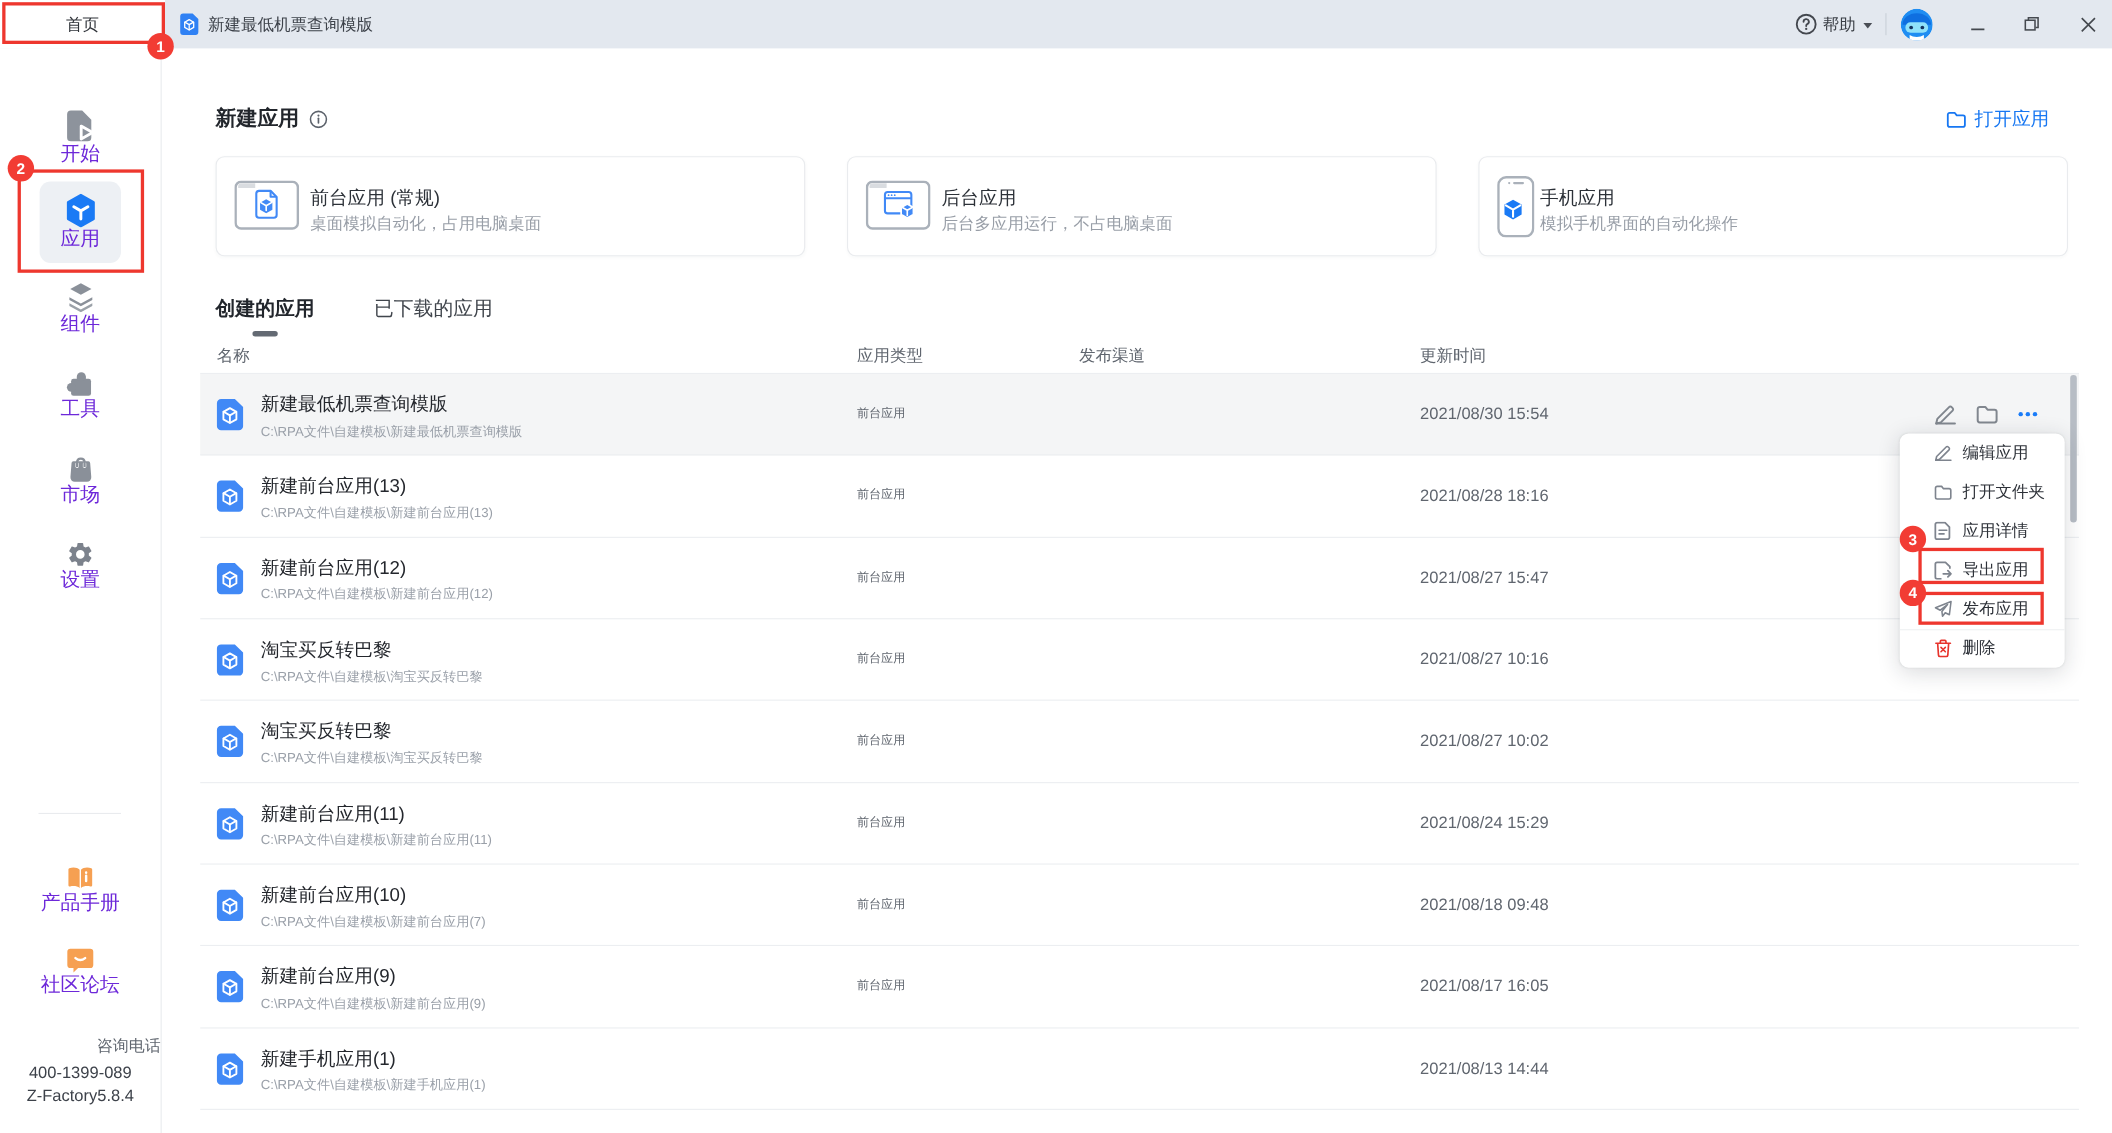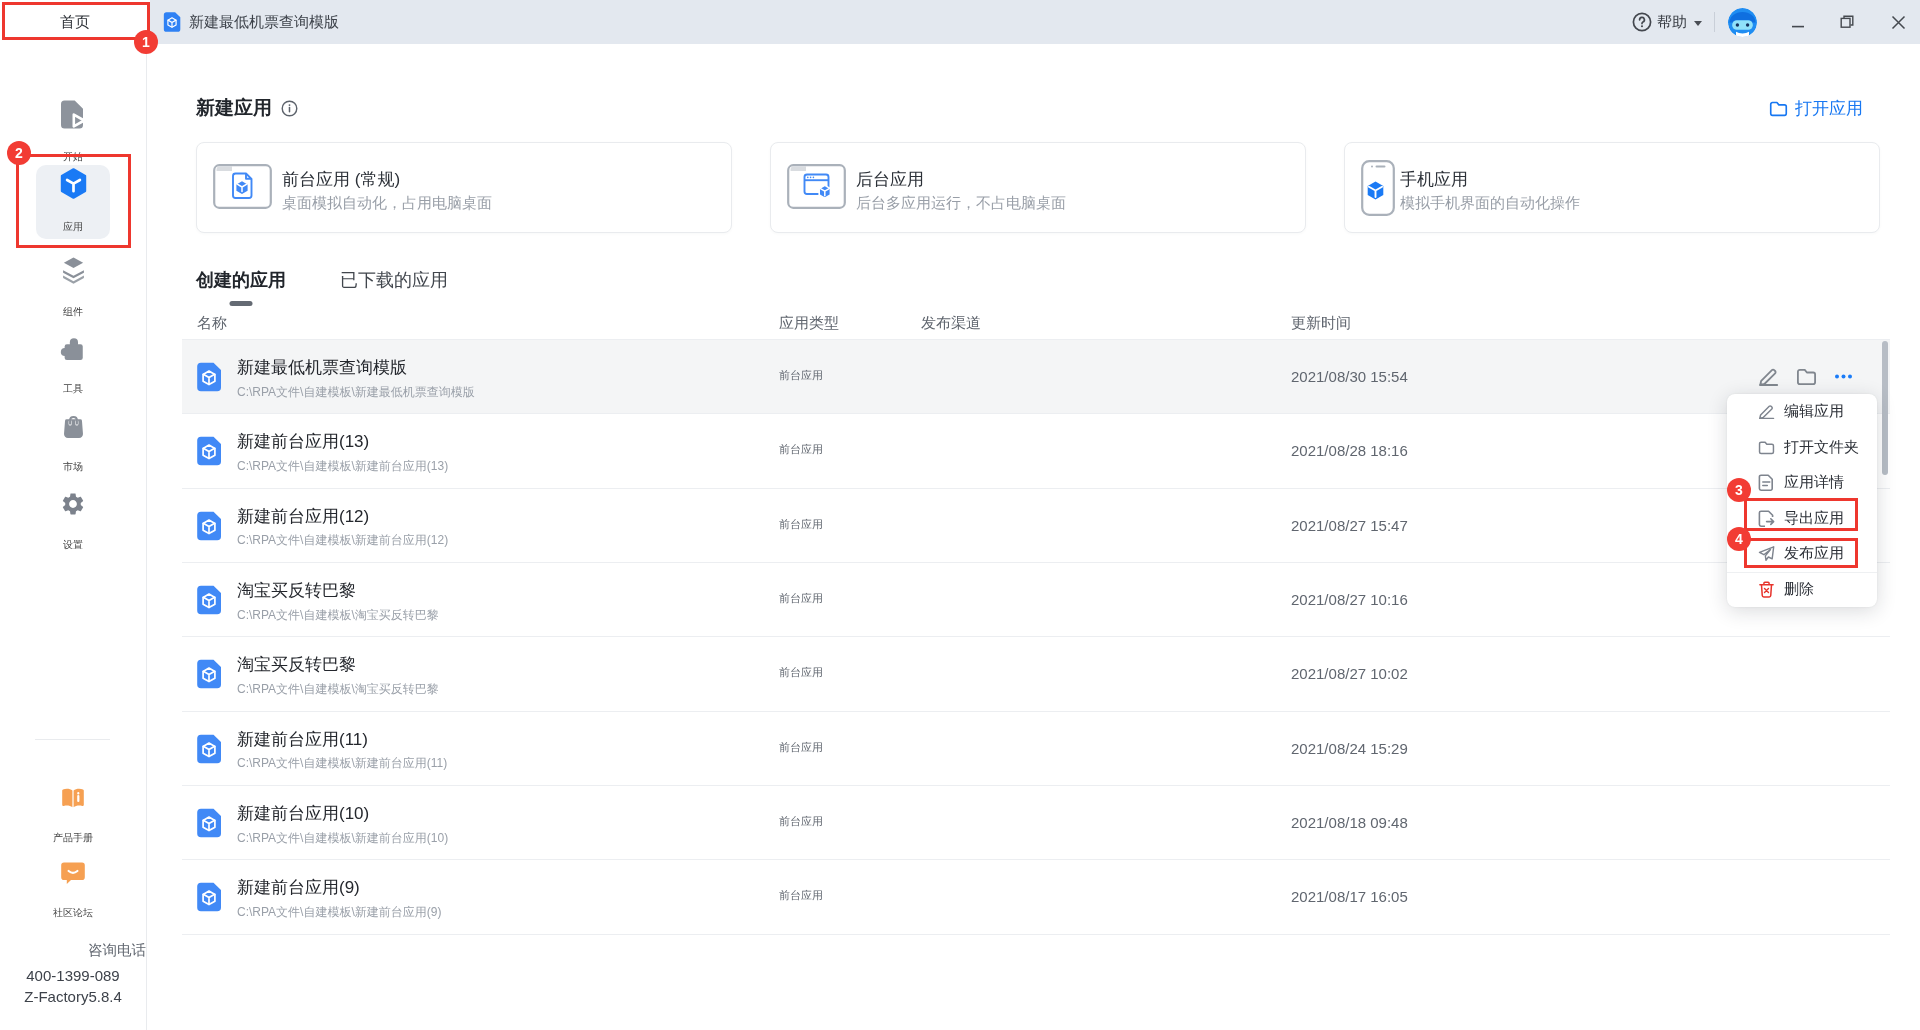--- a/index.html
+++ b/index.html
@@ -33,21 +33,21 @@
   .avatar { width:29px; height:29px; border-radius:50%; overflow:hidden; display:block; }
   .winbtn { display:flex; align-items:center; justify-content:center; }
   .btn-min { width:36px; height:44px; margin-left:23px; }
   .btn-max { width:61px; height:44px; }
   .btn-close { width:43px; height:44px; }
 
   
   .sidebar { position:absolute; left:0; top:44px; width:147px; height:986px; background:#fff; border-right:1px solid #e9ebee; }
   .side-item { position:absolute; left:0; width:146px; display:flex; flex-direction:column; align-items:center; cursor:pointer; }
   .side-item .s-ic { width:27px; height:29px; display:block; }
-  .side-item .s-label { font-size:10px; color:#404040; margin-top:20px; line-height:15px; }
+  .side-item .s-label { font-size:18px; color:#6d28d9; margin-top:3px; line-height:15px; }
   .si-start  { top:56px; }
   .si-apps   { top:121px; left:36px; width:74px; height:74px; background:#edf0f4; border-radius:10px; justify-content:center; padding-bottom:3px; }
   .si-apps .s-ic { width:29px; height:31px; }
   .si-comp   { top:211px; }
   .si-tools  { top:289px; }
   .si-market { top:367px; }
   .si-set    { top:445px; }
   .side-divider { position:absolute; left:35px; top:695px; width:75px; height:1px; background:#e9ebee; }
   .si-manual { top:742px; }
   .si-forum  { top:817px; }
@@ -77,21 +77,21 @@
   .tabs { position:absolute; left:196px; top:268px; display:flex; gap:54px; }
   .tab { font-size:18px; color:#41464d; cursor:pointer; position:relative; padding-bottom:14px; }
   .tab.active { font-weight:700; color:#22262c; }
   .tab.active .tab-underline { content:""; position:absolute; left:50%; transform:translateX(-50%); bottom:0; width:23px; height:5px; border-radius:2.5px; background:#646a73; }
 
   
   .table-head { position:absolute; left:182px; top:310px; width:1708px; height:30px; border-bottom:1px solid #eceef1; font-size:15px; color:#5f656e; }
   .th { position:absolute; top:4px; }
   .th-name { left:15px; }
   .th-type { left:597px;text-align:right; }
-  .th-channel { left:739px;text-align:right; }
+  .th-channel { left:799px;text-align:right; }
   .th-time { left:1109px; }
   .table-body { position:absolute; left:182px; top:340px; width:1708px; }
   .row { position:relative; width:1708px; height:74.35px; border-bottom:1px solid #eceef1; }
   .row.hl { background:#f4f5f6; }
   .row .r-ic { position:absolute; left:14px; top:22px; width:26px; height:30px; }
   .row .r-name { position:absolute; left:55px; top:16px; font-size:17px; font-weight:500; color:#24272d; }
   .row .r-path { position:absolute; left:55px; top:43.5px; font-size:12px; color:#9aa0a9; }
   .row .r-type { position:absolute; left:597px; top:28px; font-size:11px; color:#60666f; }
   .row .r-channel { position:absolute; left:767px; top:28px; font-size:15px; color:#60666f; }
   .row .r-time { position:absolute; left:1109px; top:28px; font-size:15px; color:#60666f; }
@@ -520,39 +520,50 @@
       <div class="r-channel"></div>
       <div class="r-time">2021/08/24 15:29</div>
 
     </div>
 
     <div class="row">
       <svg class="r-ic" style="color:#4189f6">
         <use href="#i-filecube"></use>
       </svg>
       <div class="r-name">新建前台应用(10)</div>
-      <div class="r-path">C:\RPA文件\自建模板\新建前台应用(10)</div>
+      <div class="r-path">C:\RPA文件\自建模板\新建前台应用(7)</div>
       <div class="r-type">前台应用</div>
       <div class="r-channel"></div>
       <div class="r-time">2021/08/18 09:48</div>
 
     </div>
 
     <div class="row">
       <svg class="r-ic" style="color:#4189f6">
         <use href="#i-filecube"></use>
       </svg>
       <div class="r-name">新建前台应用(9)</div>
       <div class="r-path">C:\RPA文件\自建模板\新建前台应用(9)</div>
       <div class="r-type">前台应用</div>
       <div class="r-channel"></div>
       <div class="r-time">2021/08/17 16:05</div>
 
     </div>
 
+    <div class="row">
+      <svg class="r-ic" style="color:#4189f6">
+        <use href="#i-filecube"></use>
+      </svg>
+      <div class="r-name">新建手机应用(1)</div>
+      <div class="r-path">C:\RPA文件\自建模板\新建手机应用(1)</div>
+      <div class="r-type"></div>
+      <div class="r-channel"></div>
+      <div class="r-time">2021/08/13 14:44</div>
+
+    </div>
   </div>
 
 <div class="ctx-menu">
   <div class="ctx-item">
     <svg class="m-ic" style="color:#7e848e">
         <use href="#i-pencil"></use>
       </svg>
     <span>编辑应用</span>
   </div>
   <div class="ctx-item">

